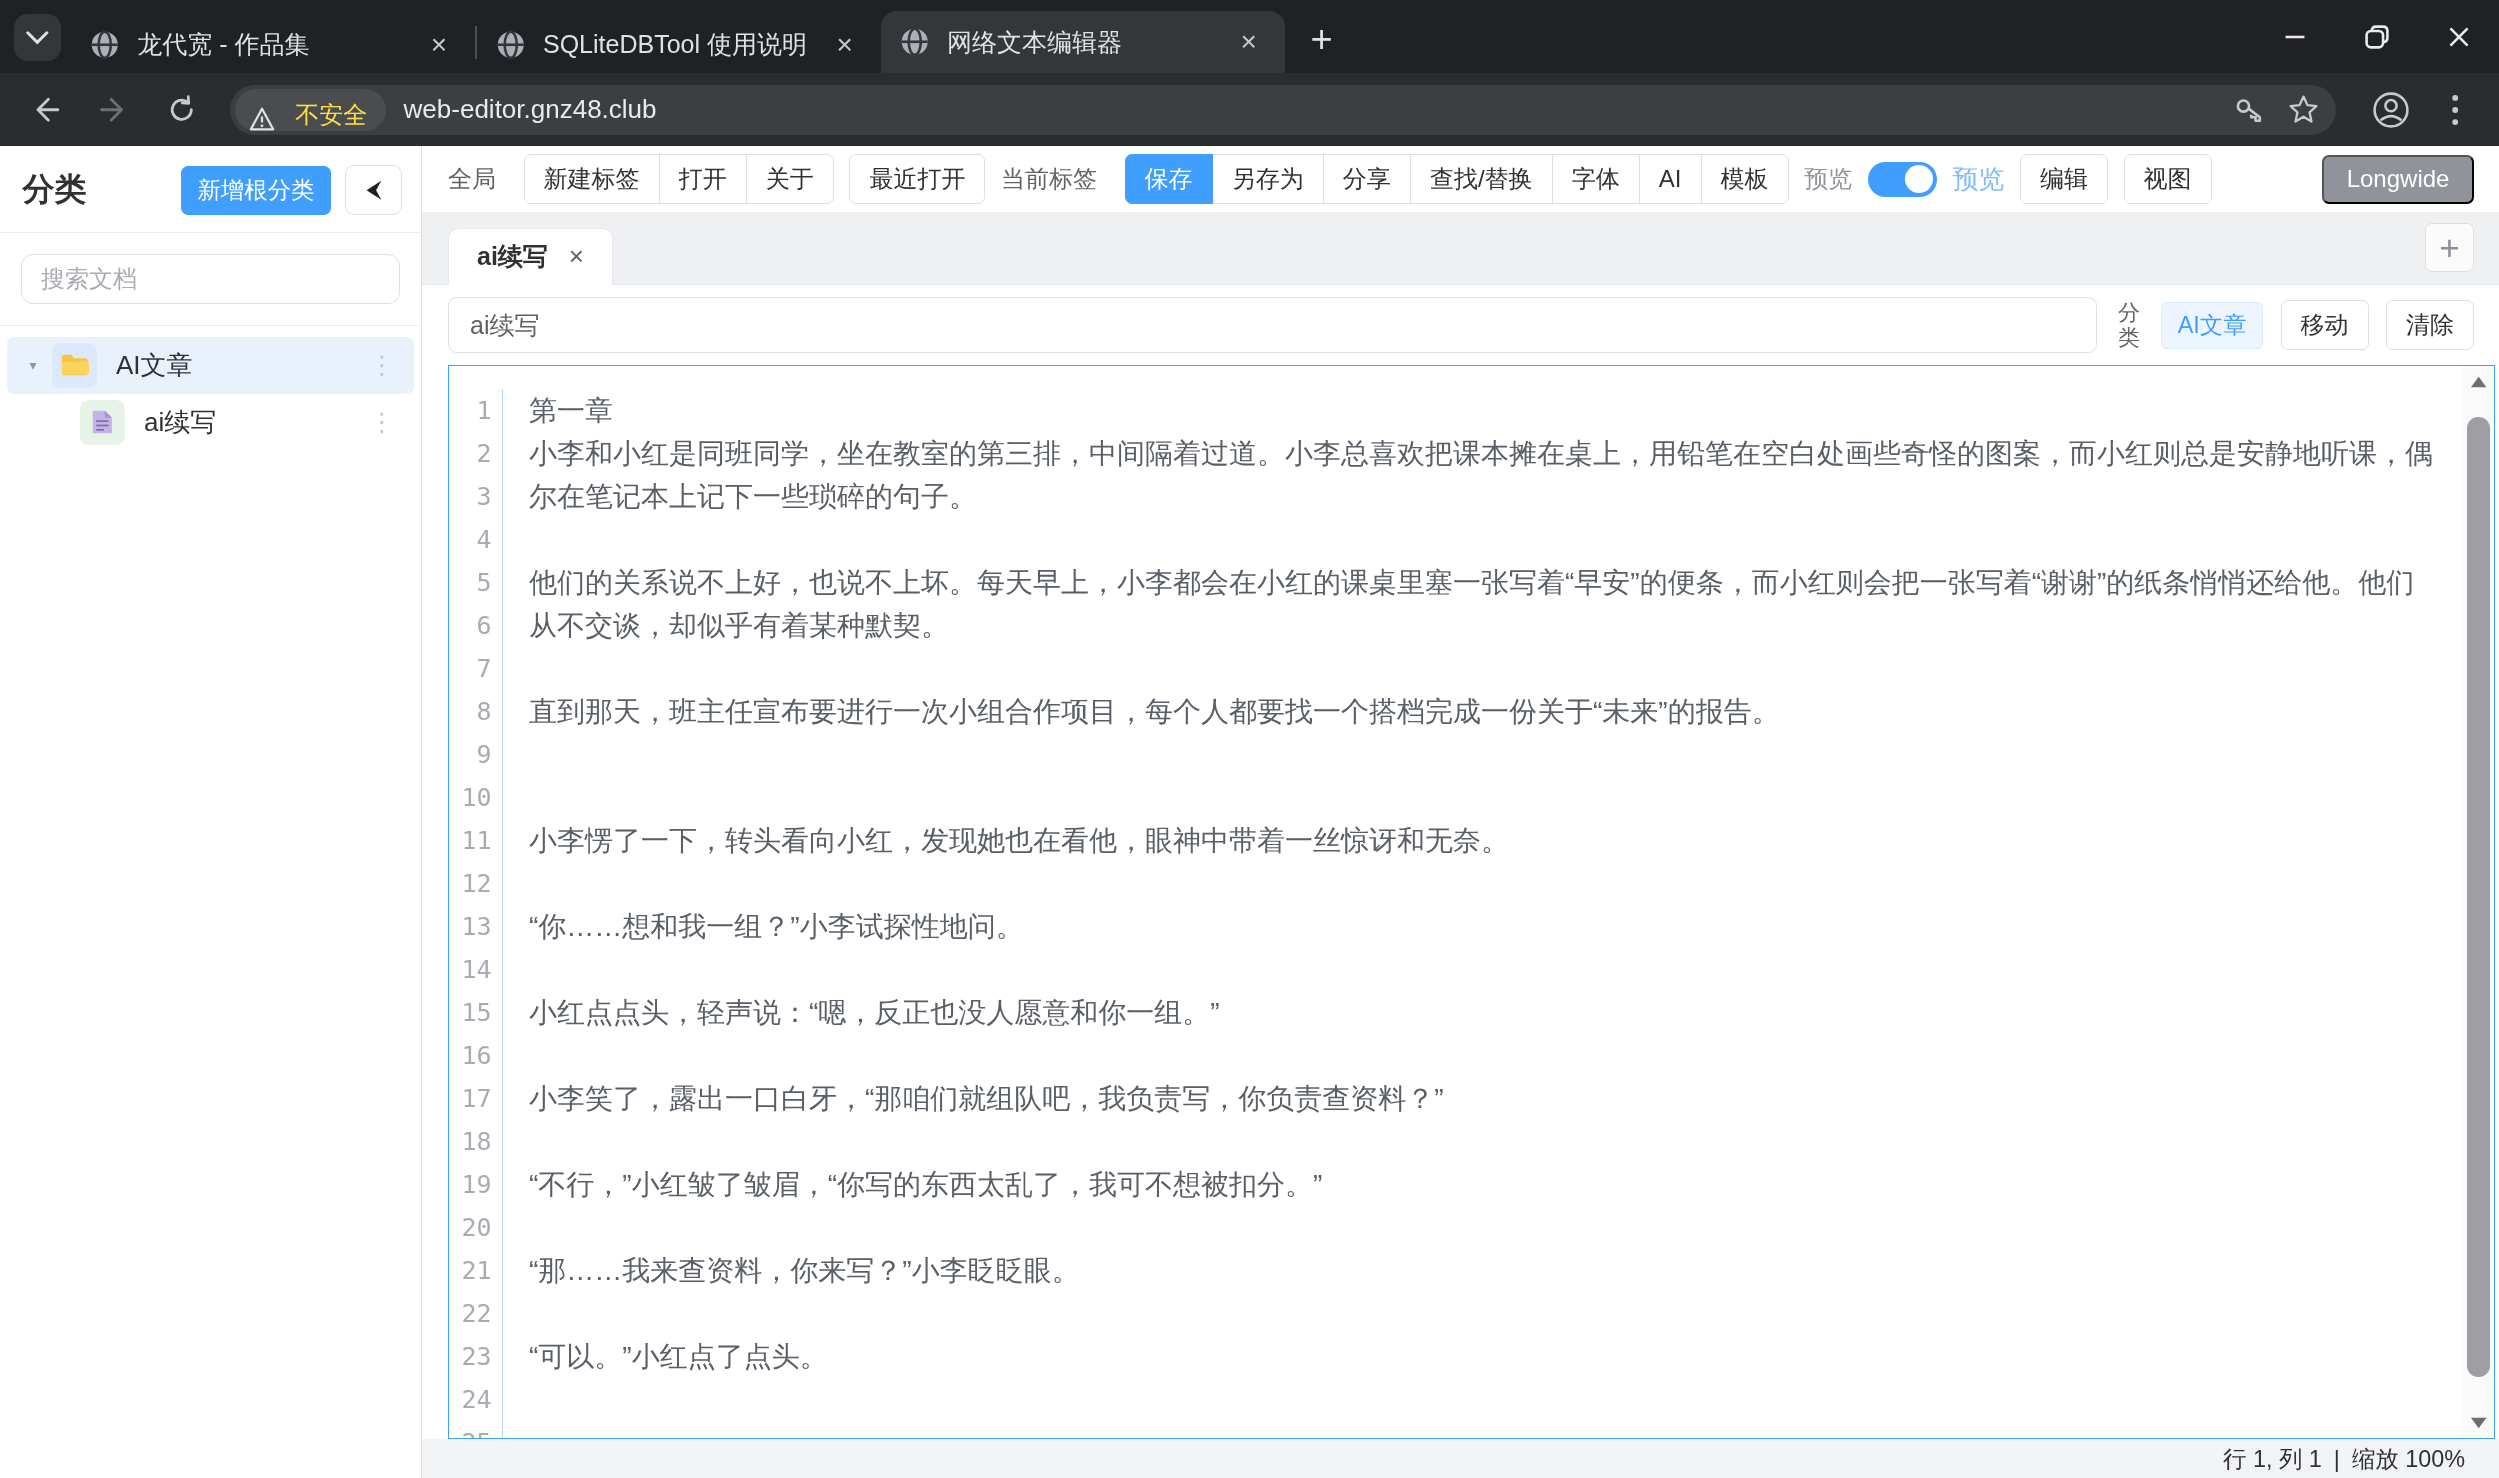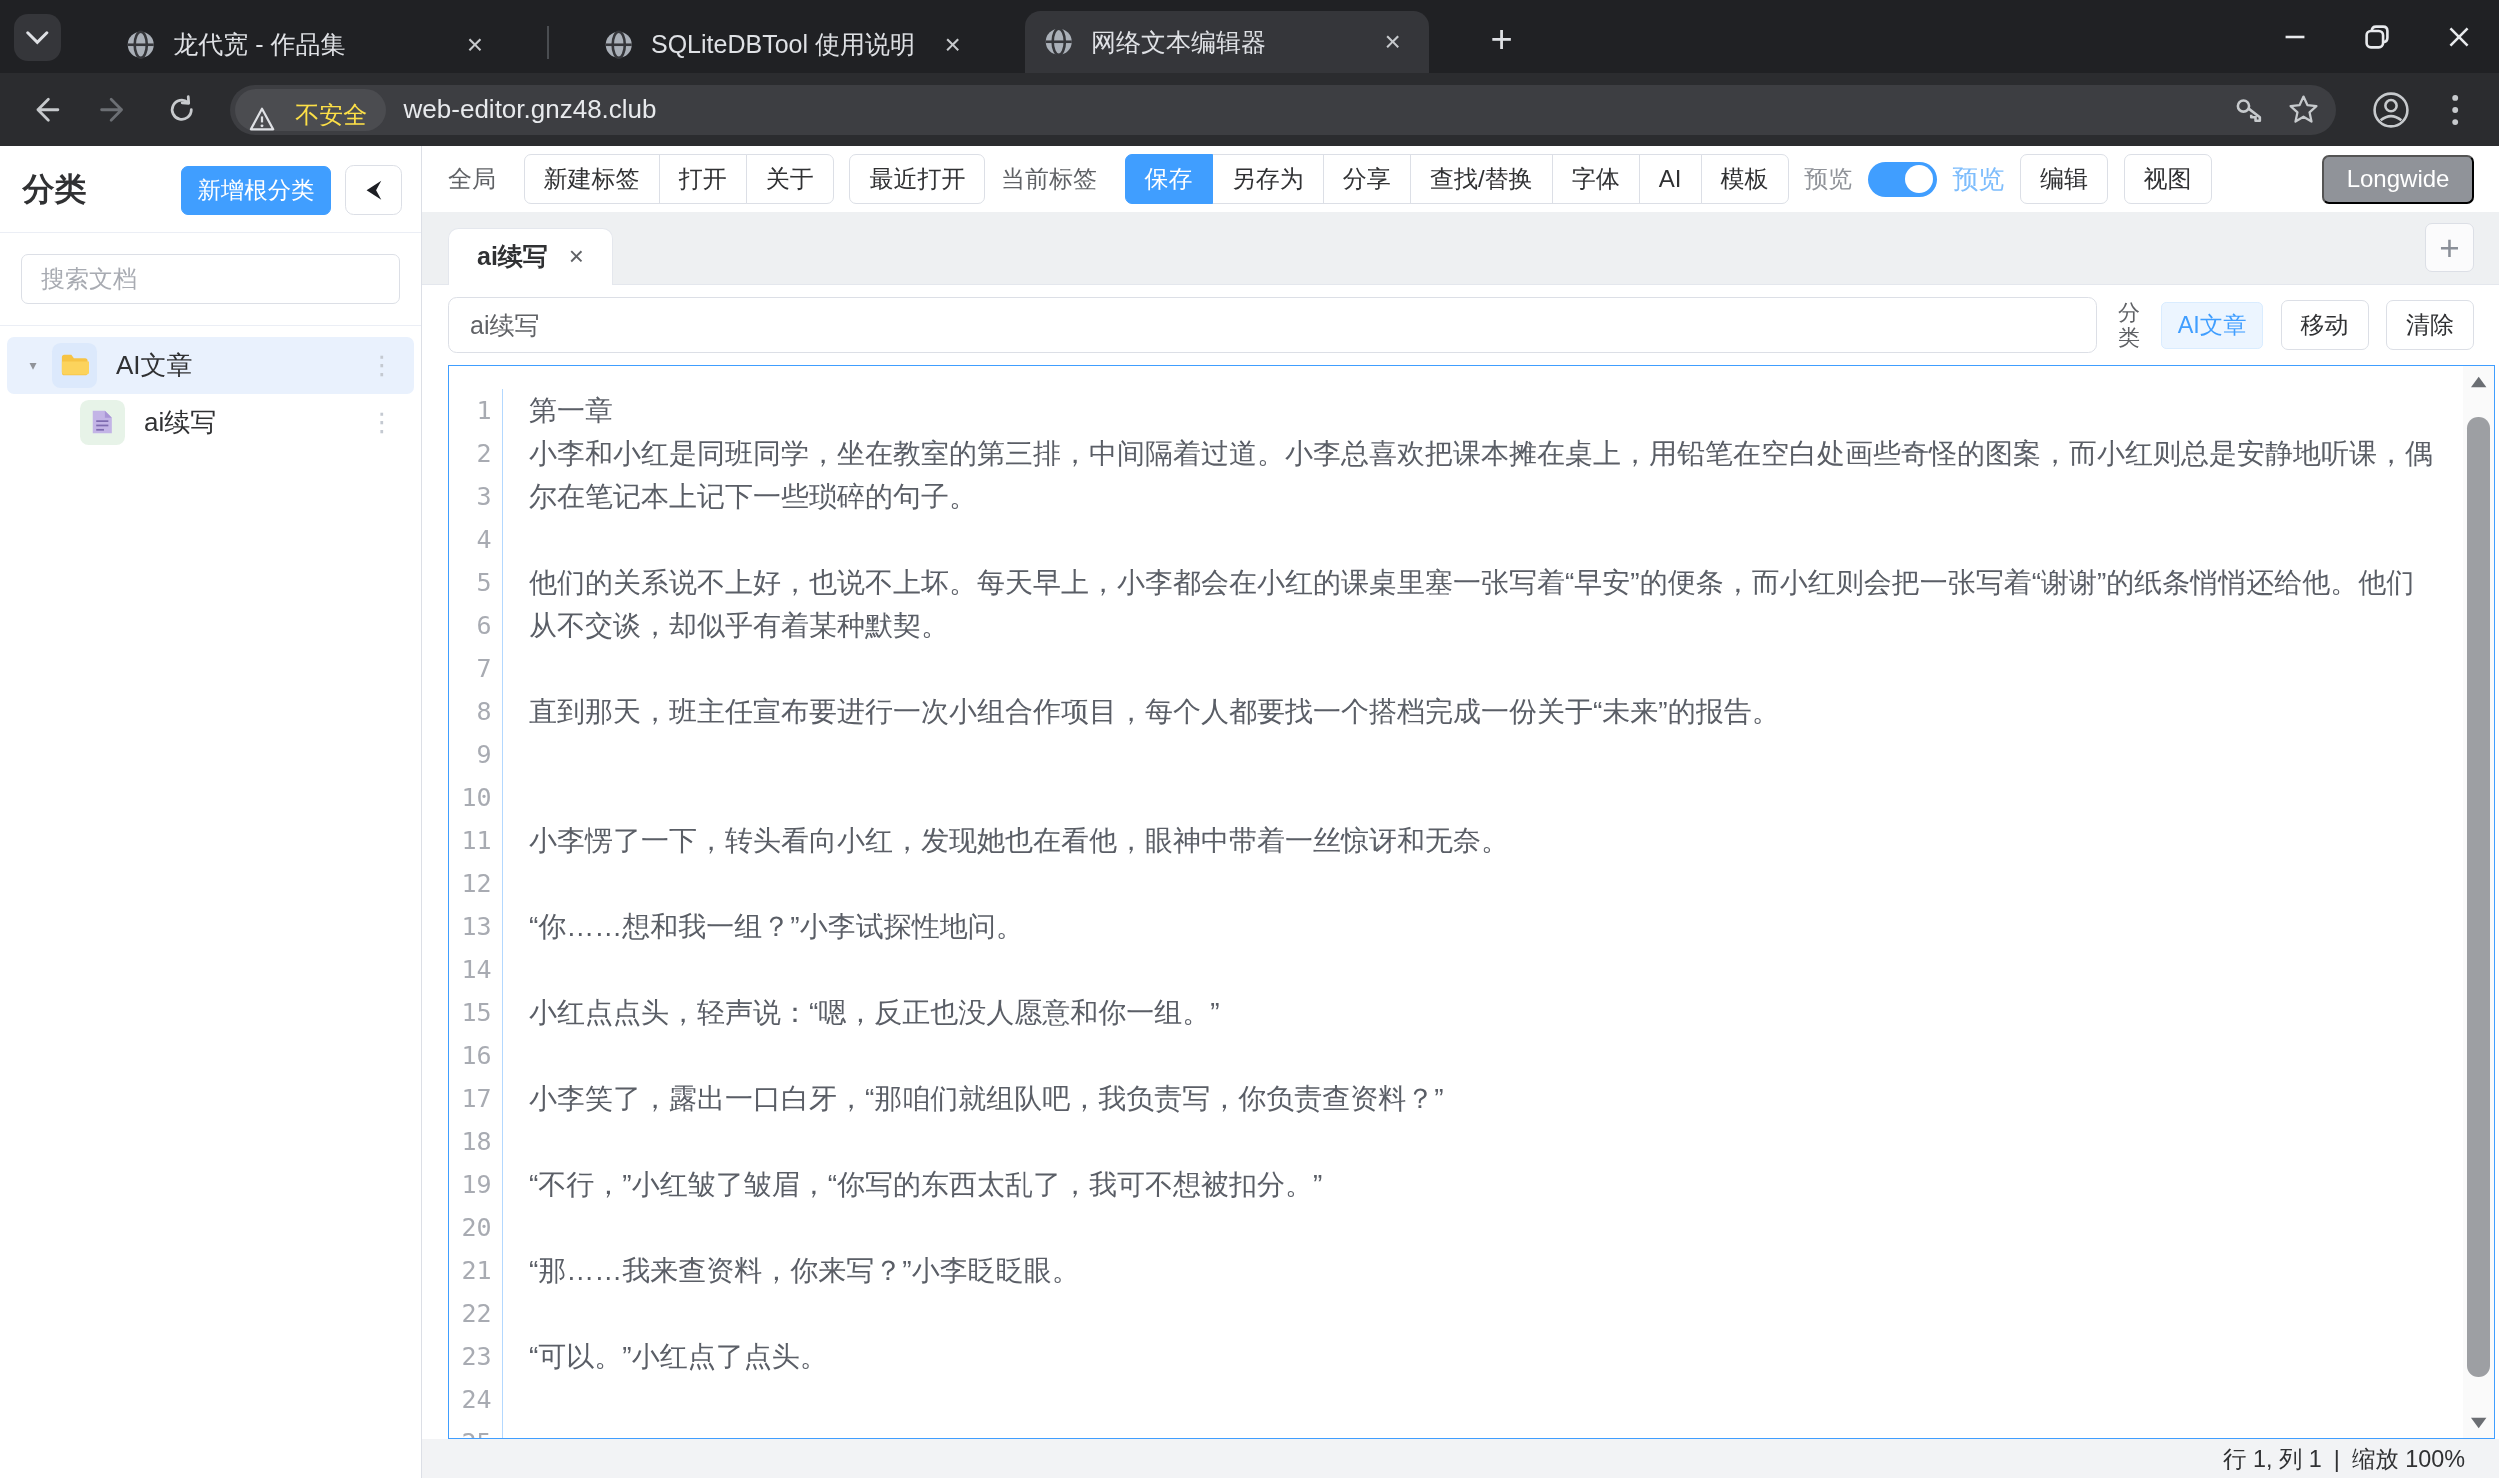--- a/index.html
+++ b/index.html
@@ -1,21 +1,21 @@
 <!DOCTYPE html>
 <html style="font-size:14px"><head>
 <meta charset="utf-8">
 <style>
   * { box-sizing: border-box; margin: 0; padding: 0; }
   html,body { width:2500px; height:1479px; overflow:hidden; background:#fff;
               font-family:"Liberation Sans","DejaVu Sans",sans-serif; }
   .window { width:2500px; height:1479px; display:flex; flex-direction:column; }
 
   
-  .tabbar { height:73px; background:#202124; display:flex; align-items:flex-end; flex:none;gap:36px; }
+  .tabbar { height:73px; background:#202124; display:flex; align-items:flex-end; flex:none; }
   .tab-search-btn { width:47px; height:47px; border-radius:14px; background:#35363a; margin:0 10.4px 12px 14px;
                     display:flex; align-items:center; justify-content:center; cursor:pointer; }
   .btab { width:404px; height:57px; display:flex; align-items:center; padding:0 17.4px 0 19px;
           color:#dfe1e5; font-size:25px; position:relative; }
   .btab .fav { flex:none; margin-right:17.4px; display:flex; }
   .btab .t { flex:1; overflow:hidden; white-space:nowrap; }
   .btab .x { flex:none; width:38px; height:38px; border-radius:50%; display:flex; align-items:center;
              justify-content:center; font-size:28px; color:#c7cacd; }
   .btab.active { background:#35363a; border-radius:15.6px 15.6px 0 0; height:62px; }
   .tab-divider { width:1.7px; height:33px; background:#4a4d51; margin-bottom:14px; flex:none; }
@@ -38,21 +38,21 @@
   .content { flex:1; display:flex; min-height:0; background:#fff; }
 
   .sidebar { width:422px; flex:none; border-right:0.9px solid #dcdfe6; display:flex; flex-direction:column; background:#fff; }
   .sb-head { display:flex; align-items:center; padding:19px 19px 17.4px 22.6px; gap:14px; border-bottom:0.9px solid #ebeef5; }
   .sb-title { font-size:32px; font-weight:700; color:#303133; flex:1; }
   .btn-blue { background:#409eff; color:#fff; border:0.9px solid #409eff; border-radius:7px; height:49px;
               padding:0 15.6px; font-size:23.4px; display:flex; align-items:center; cursor:pointer; }
   .collapse-btn { width:57px; height:50px; background:#fff; border:0.9px solid #dcdfe6; border-radius:8.7px;
                   display:flex; align-items:center; justify-content:center; cursor:pointer; }
   .sb-search-wrap { padding:21px; border-bottom:0.9px solid #ebeef5; }
-  .sb-search { width:100%; height:50px; border:0.9px solid #dcdfe6; border-radius:7px; padding:0 19px;
+  .sb-search { width:100%; height:50px; border:0.9px solid #dcdfe6; border-radius:12px; padding:0 19px;
                font-size:24px; color:#303133; outline:none; font-family:inherit; }
   .sb-search::placeholder { color:#a8abb2; }
   .tree { padding-top:10.4px; }
   .tree-row { height:57px; display:flex; align-items:center; margin:0 7px; border-radius:7px; cursor:pointer; }
   .tree-row.selected { background:#e9f1fd; }
   .tree-caret { width:38px; display:flex; justify-content:center; color:#909399; flex:none; margin-left:7px; }
   .tree-ico { width:45px; height:45px; border-radius:8.7px; display:flex; align-items:center; justify-content:center; flex:none; }
   .ico-folder-bg { background:#dce9fc; }
   .ico-doc-bg { background:#e7f3e8; }
   .tree-label { font-size:26px; color:#303133; margin-left:19px; flex:1; }

